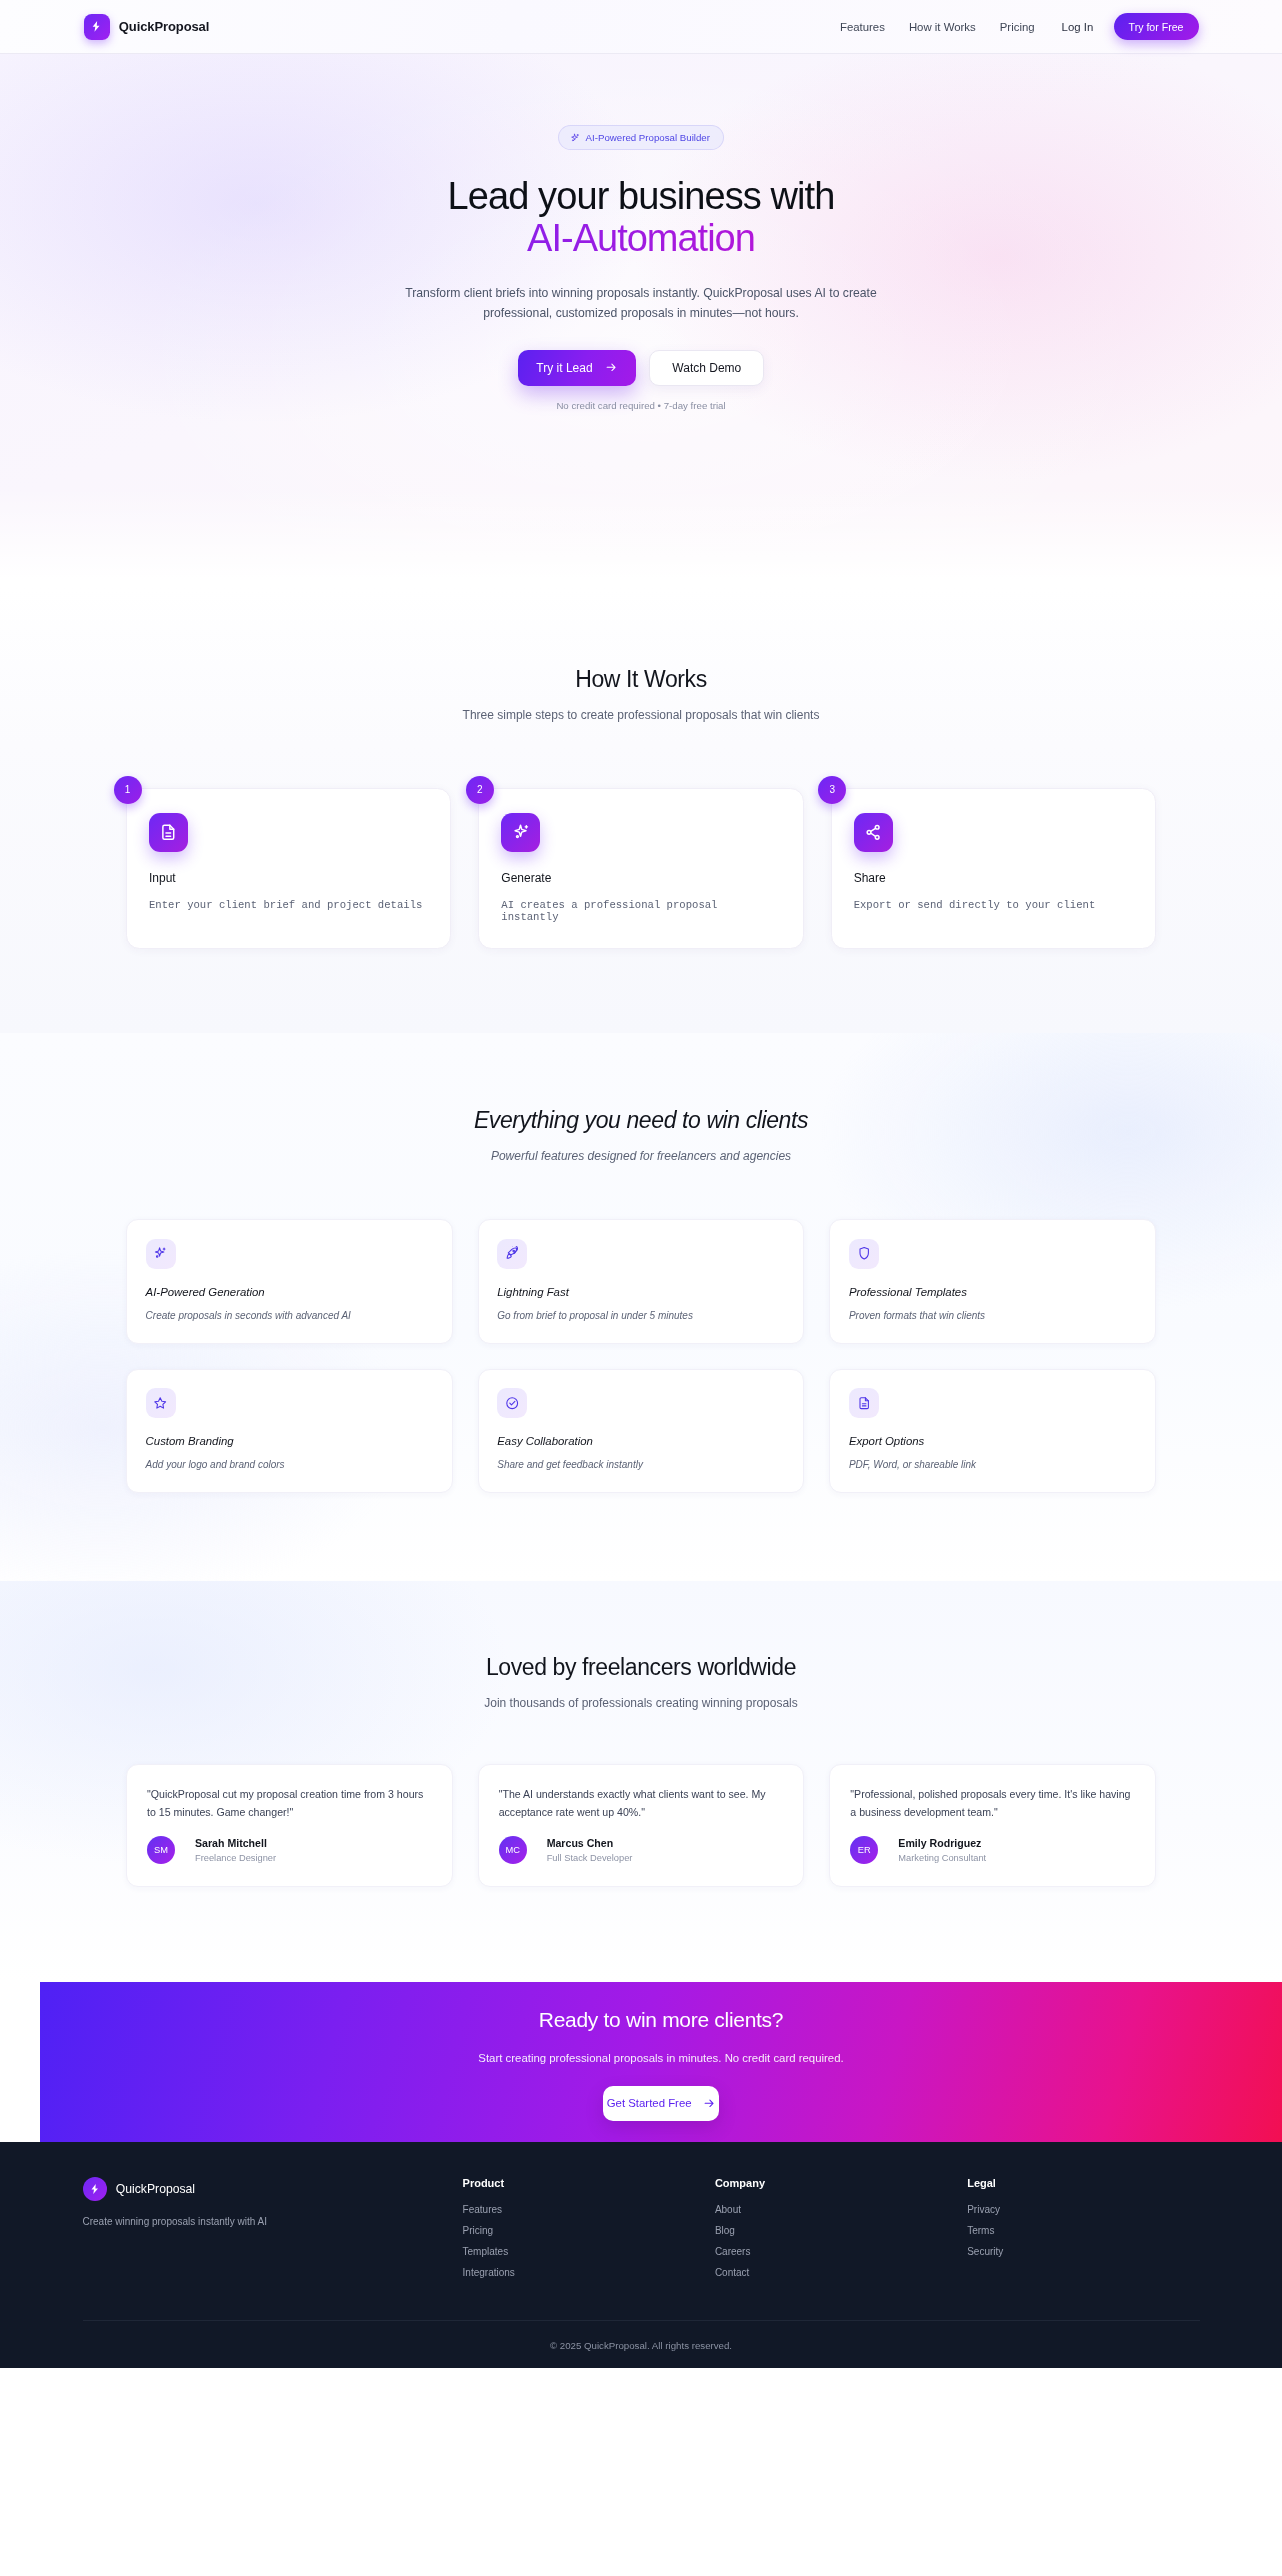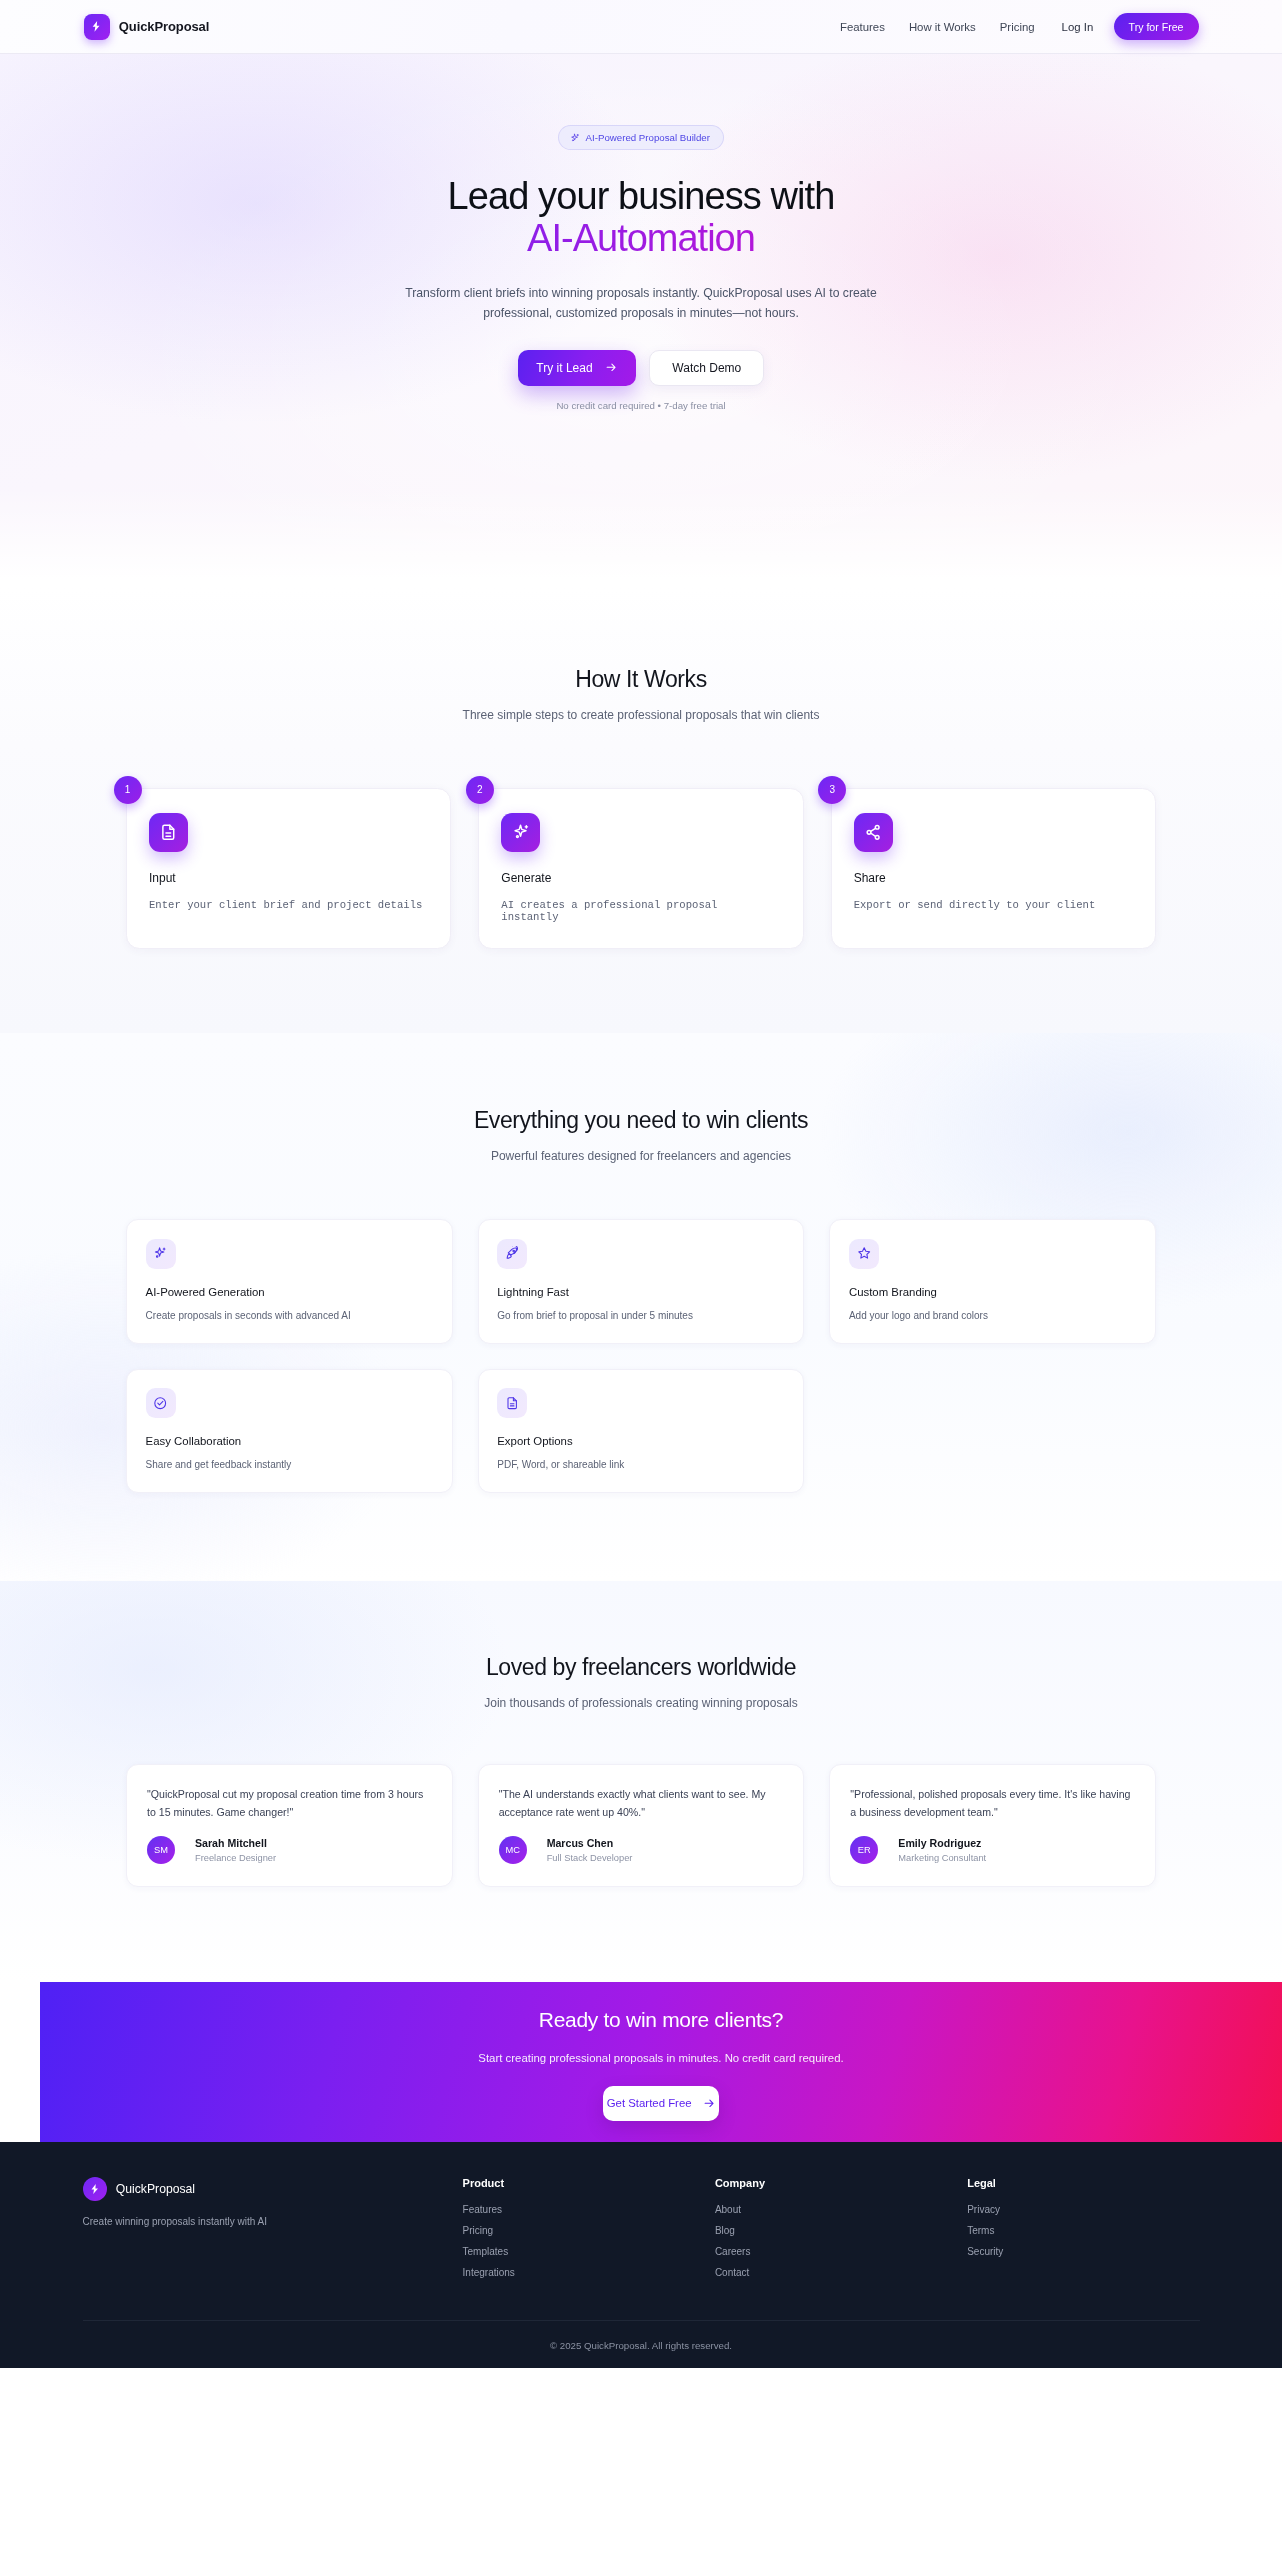--- a/index.html
+++ b/index.html
@@ -167,20 +167,21 @@
   }
   .step-title { margin-top: 18.6px; font-size: 12px; color: #12151d; }
   .step-desc { margin-top: 14.4px; font-size: 10.6px; color: #5b6275; font-family: Liberation Mono, monospace; }
 
   .s-features {
     padding: 74px 4px 88px;
     background:
       radial-gradient(439px 253px at 88% 18%, rgba(219,228,252,.55) 0%, rgba(219,228,252,0) 70%),
       radial-gradient(439px 253px at 8% 72%, rgba(224,228,252,.45) 0%, rgba(224,228,252,0) 70%),
       linear-gradient(180deg,#fbfcff 0%,#f9fbff 55%,#ffffff 100%);
+    font-style: italic;
   }
   .feat-grid {
     display: grid; grid-template-columns: repeat(3,1fr);
     gap: 25px; margin-top: 56px;
   }
   .feat-card {
     background: #fff;
     border: 0.8px solid #f1f0f8;
     border-radius: 12px;
     padding: 18.6px 18.6px 22px;
@@ -402,20 +403,29 @@
             <path d="M5.5 14.5c-1.5 1.5-2 6-2 6s4.5-.5 6-2c.9-.9.9-2.3 0-3.2a2.2 2.2 0 0 0-4 -.8z"></path>
             <path d="M14.5 12.5 20 7a5.5 5.5 0 0 0-7.5-7.5"></path>
             <path d="M9 15 5.5 11.5 11 6a9 9 0 0 1 8-2.5 9 9 0 0 1-2.5 8z"></path>
             <circle cx="14.5" cy="8.5" r="1.3"></circle>
           </svg>
         </div>
         <div class="feat-title">Lightning Fast</div>
         <div class="feat-desc">Go from brief to proposal in under 5 minutes</div>
       </div>
 
+      <div class="feat-card">
+        <div class="feat-icon">
+          <svg class="icon-svg" width="14.4" height="14.4" viewBox="0 0 24 24" fill="none" stroke="#4f36e8" stroke-width="1.8" stroke-linecap="round" stroke-linejoin="round">
+            <path d="M12 2.5 5 5.2v6.3c0 4.4 3 8.3 7 10.2 4-1.9 7-5.8 7-10.2V5.2z"></path>
+          </svg>
+        </div>
+        <div class="feat-title">Professional Templates</div>
+        <div class="feat-desc">Proven formats that win clients</div>
+      </div>
 
       <div class="feat-card">
         <div class="feat-icon">
           <svg class="icon-svg" width="14.4" height="14.4" viewBox="0 0 24 24" fill="none" stroke="#4f36e8" stroke-width="1.8" stroke-linecap="round" stroke-linejoin="round">
             <path d="m12 3 2.8 5.7 6.2.9-4.5 4.4 1.1 6.2-5.6-3-5.6 3 1.1-6.2L3 9.6l6.2-.9z"></path>
           </svg>
         </div>
         <div class="feat-title">Custom Branding</div>
         <div class="feat-desc">Add your logo and brand colors</div>
       </div>

